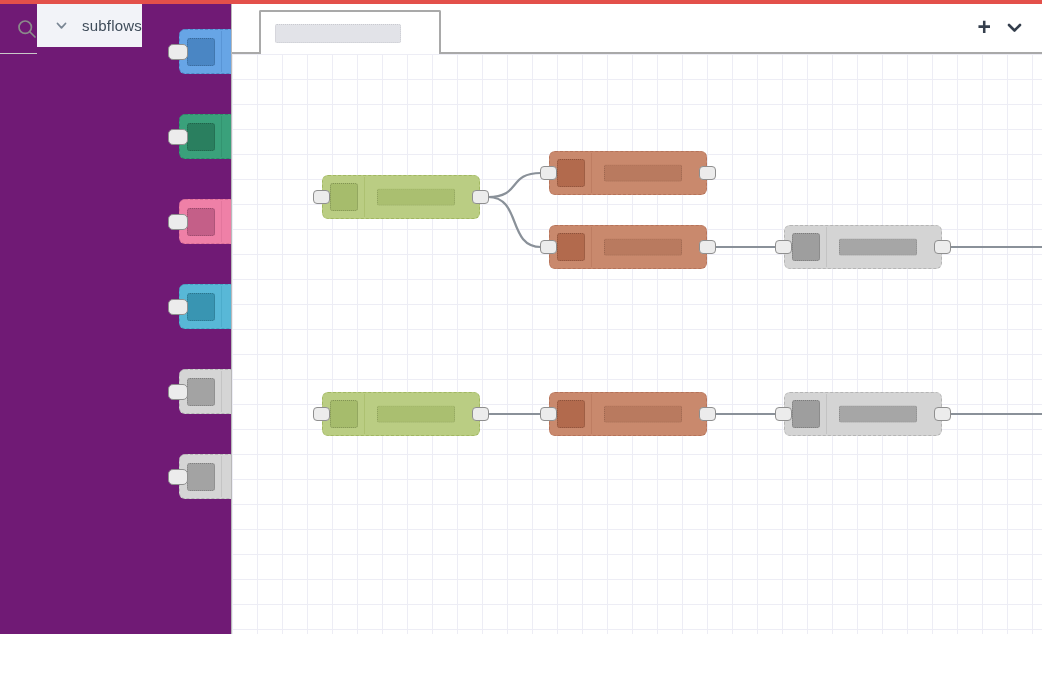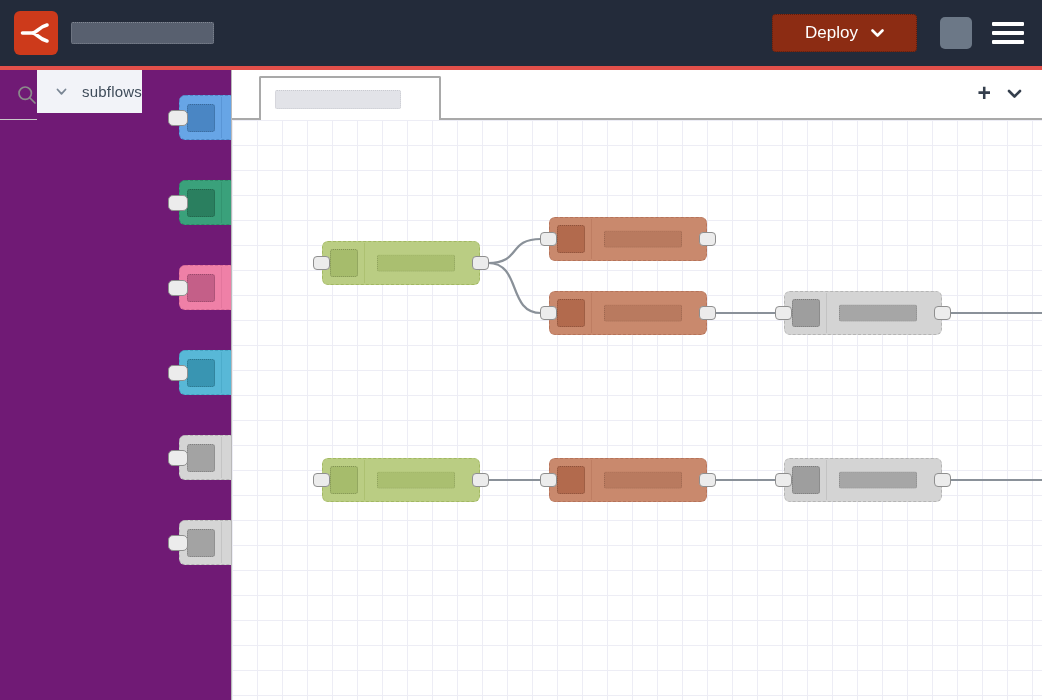--- a/index.html
+++ b/index.html
@@ -58,41 +58,20 @@
                      linear-gradient(to bottom, var(--grid) 1px, transparent 1px);
     background-size:25px 25px; }
   .canvas svg.wires{ position:absolute; left:0; top:0; z-index:1; }
   .canvas svg.wires path{ fill:none; stroke-width:2.2; stroke-linecap:round; }
 </style>
 </head>
 <body>
 
 <div class="app">
 
-  <header class="app-header" style="background: rgb(35, 43, 58);">
-    <div class="logo" style="background: rgb(205, 58, 27);">
-      <svg width="32" height="32" viewBox="0 0 32 32">
-        <path d="M2.5 16 H12 M12 16 C17 16 17.5 10.5 27 8 M12 16 C17 16 17.5 21.5 27 24" stroke="#ffffff" stroke-width="3.6" fill="none" stroke-linecap="round"></path>
-      </svg>
-    </div>
-    <div class="title-ph" style="background: rgb(88, 96, 111);"></div>
-    <div class="spacer"></div>
-    <button class="deploy-btn" style="background: rgb(140, 44, 19);">
-      <span>Deploy</span>
-      <svg width="13" height="9" viewBox="0 0 13 9">
-        <path d="M1.5 1.5 L6.5 6.5 L11.5 1.5" stroke="#ffffff" stroke-width="2.6" fill="none" stroke-linecap="round" stroke-linejoin="round"></path>
-      </svg>
-    </button>
-    <div class="avatar" style="background: rgb(108, 120, 135);"></div>
-    <button class="menu-btn">
-      <span></span>
-      <span></span>
-      <span></span>
-    </button>
-  </header>
   <div class="accent-line" style="background: rgb(227, 80, 74);"></div>
 
   <div class="main">
 
     <aside class="sidebar">
       <div class="search-row">
         <svg width="20" height="20" viewBox="0 0 20 20">
           <circle cx="8.2" cy="8.2" r="6.2" stroke="#8b8b8b" stroke-width="1.7" fill="none"></circle>
           <path d="M13 13 L18 18" stroke="#8b8b8b" stroke-width="1.7" stroke-linecap="round"></path>
         </svg>

